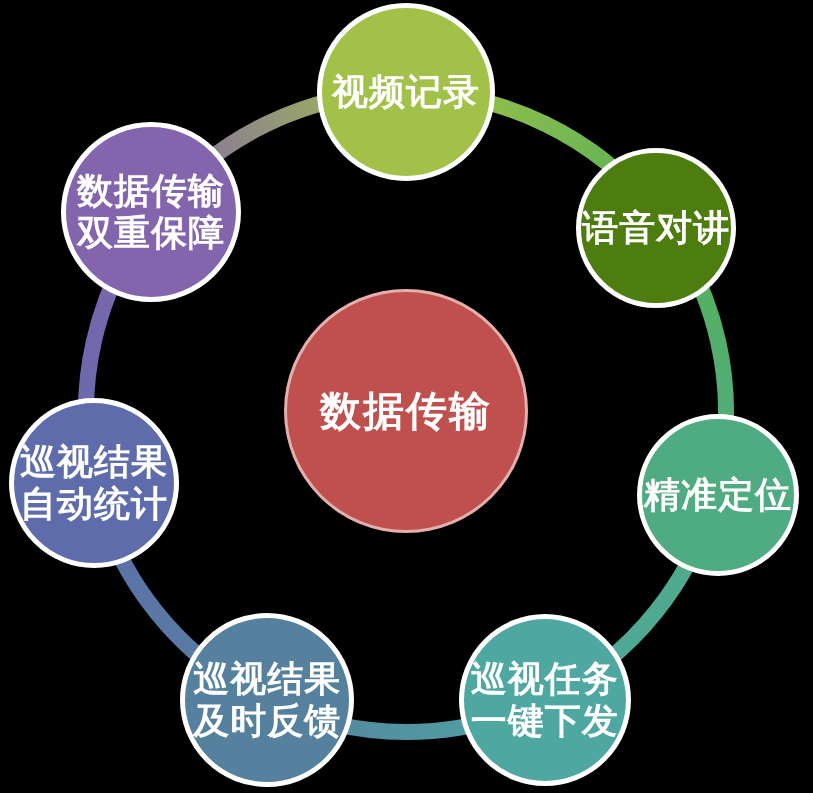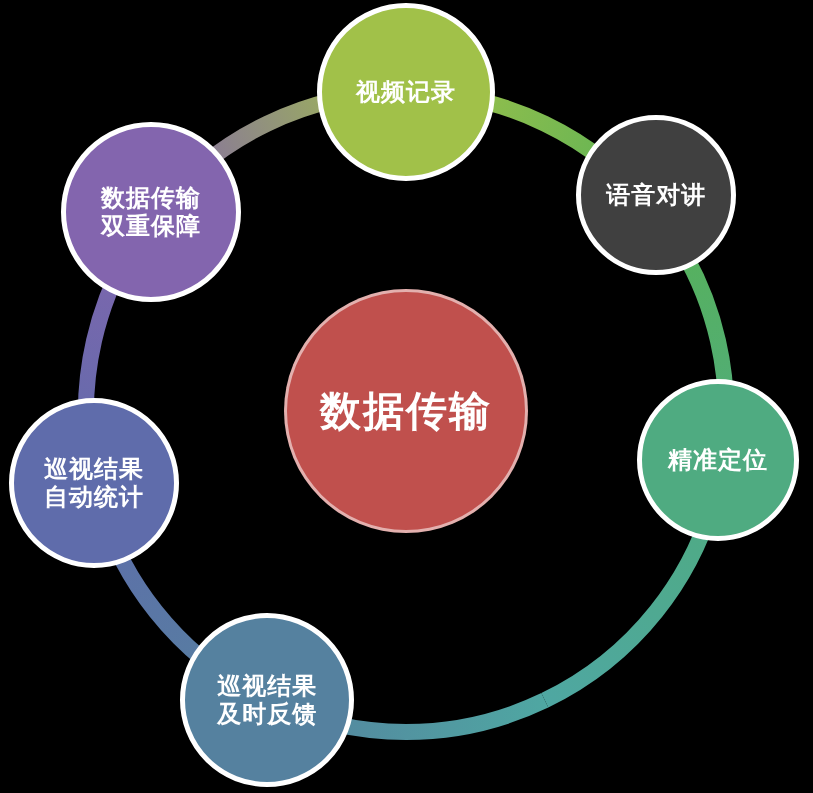--- a/index.html
+++ b/index.html
@@ -23,21 +23,21 @@
     display: flex;
     align-items: center;
     justify-content: center;
     text-align: center;
   }
   .sat { border: 5px solid #fff; }
   .center-node { border: 3px solid rgba(255,255,255,0.55); }
   .label {
     color: #fff;
     font-weight: bold;
-    font-size: 24px;
+    font-size: 36px;
     line-height: 1.18;
     white-space: pre-line;
     letter-spacing: 1px;
   }
   .center-node .label {
     font-size: 41px;
     letter-spacing: 2px;
   }
 </style>
 </head>
@@ -85,25 +85,29 @@
       <path d="M 155.808951082331 212.48950142542236 A 320 320 0 0 1 405.99218092495187 92.00000009552804" fill="none" stroke="url(#seg-grad-6)" stroke-width="16"></path>
     </svg>
 
   <div class="node center-node" style="left: 284px; top: 289px; height: 244px; width: 244px; background: rgb(192, 80, 77);">
     <span class="label">数据传输</span>
   </div>
 
   <div class="node sat" style="left: 317px; top: 3px; height: 178px; width: 178px; background: rgb(161, 193, 73); border-color: rgb(255, 255, 255);">
     <span class="label">视频记录</span>
   </div>
-  <div class="node sat" style="left: 576.191px; top: 115px; height: 160px; width: 160px; background: #404040; border-color: rgb(255, 255, 255);">
+  <div class="node sat" style="left: 576.191px; top: 148px; height: 160px; width: 160px; background: #4d7c0f; border-color: rgb(255, 255, 255);">
     <span class="label">语音对讲</span>
   </div>
-  <div class="node sat" style="left: 636.973px; top: 379px; height: 162px; width: 162px; background: rgb(79, 171, 129); border-color: rgb(255, 255, 255);">
+  <div class="node sat" style="left: 636.973px; top: 414px; height: 162px; width: 162px; background: rgb(79, 171, 129); border-color: rgb(255, 255, 255);">
     <span class="label">精准定位</span>
+  </div>
+  <div class="node sat" style="left: 458.821px; top: 614.32px; height: 172px; width: 172px; background: rgb(79, 167, 162); border-color: rgb(255, 255, 255);">
+    <span class="label">巡视任务
+一键下发</span>
   </div>
   <div class="node sat" style="left: 180.179px; top: 613.32px; height: 174px; width: 174px; background: rgb(85, 129, 159); border-color: rgb(255, 255, 255);">
     <span class="label">巡视结果
 及时反馈</span>
   </div>
   <div class="node sat" style="left: 9.02662px; top: 398.222px; height: 170px; width: 170px; background: rgb(95, 108, 171); border-color: rgb(255, 255, 255);">
     <span class="label">巡视结果
 自动统计</span>
   </div>
   <div class="node sat" style="left: 61px; top: 122.49px; height: 180px; width: 180px; background: rgb(131, 101, 174); border-color: rgb(255, 255, 255);">

